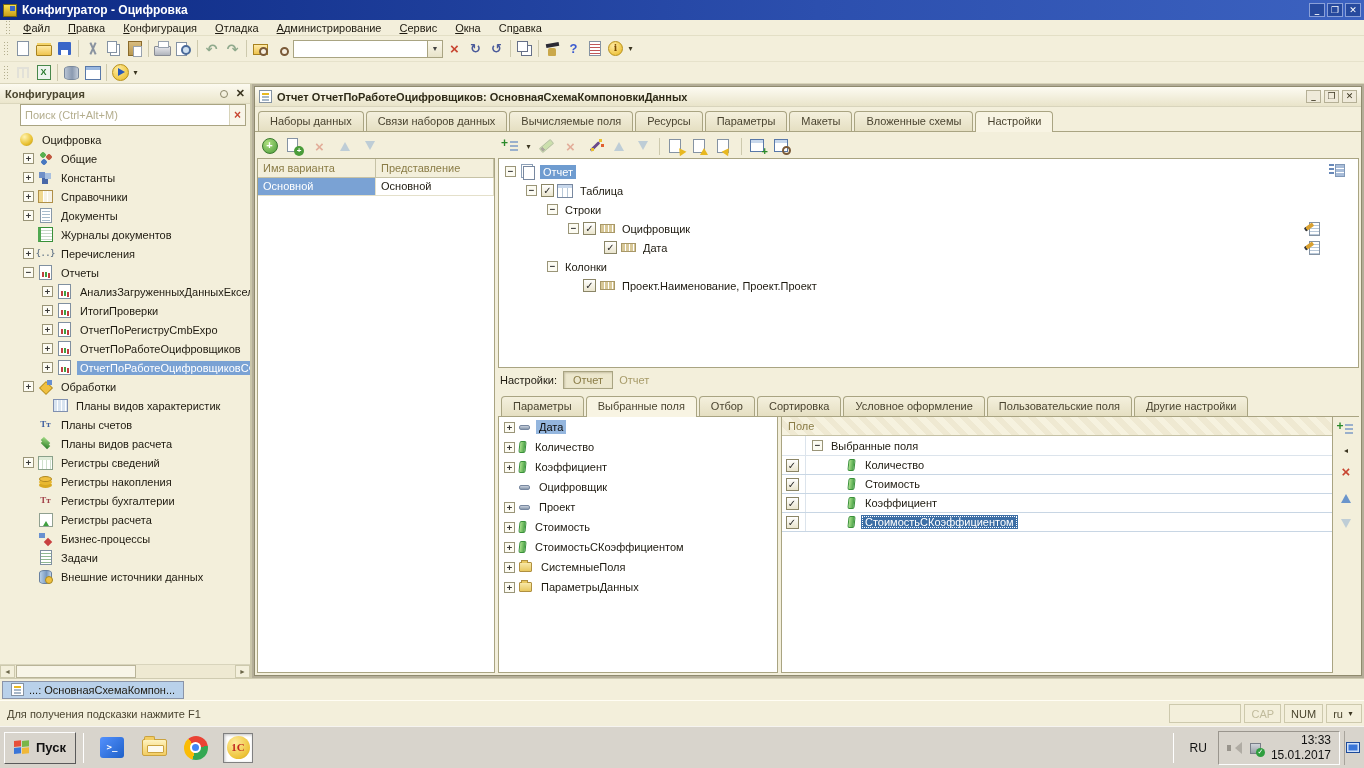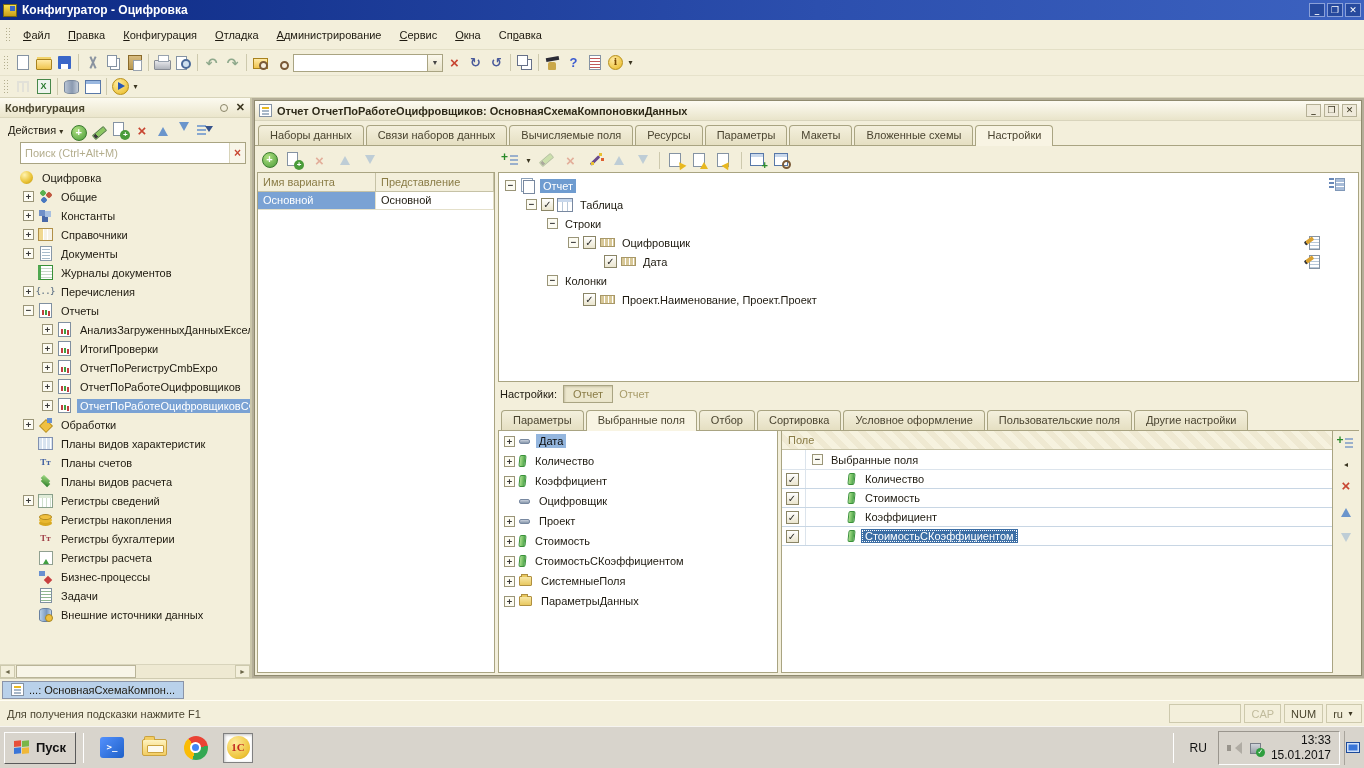--- a/index.html
+++ b/index.html
@@ -9,21 +9,21 @@
        display:flex;flex-direction:column;background:#f3efdb;}
   
   .titlebar{height:20px;flex:none;background:linear-gradient(90deg,#0d2a84,#2c4fae 60%,#3c62c0);
             color:#fff;display:flex;align-items:center;padding:0 3px;font-weight:bold;font-size:12px;}
   .appicon{width:14px;height:13px;margin-right:5px;background:linear-gradient(#f8e050,#caa018);border:1px solid #7a6a10;position:relative;}
   .appicon::after{content:"";position:absolute;right:1px;top:1px;width:5px;height:5px;background:#3a66c8;}
   .winbtns{margin-left:auto;display:flex;gap:2px;}
   .wbtn{width:16px;height:14px;border:1px solid #8aa0d8;background:#274a9e;color:#fff;
         font:bold 9px/12px "DejaVu Sans",sans-serif;text-align:center;}
   
-  .menubar{height:30px;flex:none;display:flex;align-items:center;background:#f3efdb;border-bottom:1px solid #e3dfc6;padding-left:4px;}
+  .menubar{height:16px;flex:none;display:flex;align-items:center;background:#f3efdb;border-bottom:1px solid #e3dfc6;padding-left:4px;}
   .grip{width:5px;height:16px;flex:none;margin:0 4px 0 1px;
         background:radial-gradient(circle,#b3ae8e 0.8px,transparent 1px) 0 0/3px 3px;}
   .menu-item{padding:3px 9px;cursor:default;}
   .menu-item u{text-decoration:underline;}
   
   .toolbar{flex:none;display:flex;align-items:center;background:#f3efdb;padding:0 2px;}
   .tb1{height:26px;border-bottom:1px solid #e6e2cb;}
   .tb2{height:22px;border-bottom:1px solid #d8d4ba;}
   .sep{width:1px;height:17px;background:#cdc9ad;margin:0 3px;flex:none;}
   .ic{position:relative;width:21px;height:19px;flex:none;display:inline-flex;align-items:center;justify-content:center;font-size:11px;}
@@ -301,24 +301,20 @@
     </div>
 
   <div class="workspace">
 
     <div class="sidebar">
       <div class="sb-head">
         <span>Конфигурация</span>
         <span class="pin"></span>
         <span class="xsmall">✕</span>
       </div>
-      <div class="sb-actions">
-        <span class="actions-lbl"><span>Действия</span> <span class="caret">▾</span></span>
-        <span id="sb-action-icons"><span class="ic i-add"></span><span class="ic i-edit"></span><span class="ic i-add-copy"></span><span class="ic i-delete"></span><span class="ic i-move-up"></span><span class="ic i-move-down"></span><span class="ic i-sort"></span></span>
-      </div>
       <div class="sb-search">
         <input class="sin" placeholder="Поиск (Ctrl+Alt+M)" style="">
         <span class="sx">×</span>
       </div>
       <div class="sb-tree" id="config-tree">
           <div class="trow" style="padding-left: 4px;">
             <span class="expsp"></span>
             <span class="si si-configuration-root"></span>
             <span class="tlabel">Оцифровка</span>
           </div>
@@ -380,21 +376,21 @@
           <div class="trow" style="padding-left: 42px;">
             <span class="exp">+</span>
             <span class="si si-report"></span>
             <span class="tlabel sel">ОтчетПоРаботеОцифровщиковСФИ</span>
           </div>
           <div class="trow" style="padding-left: 23px;">
             <span class="exp">+</span>
             <span class="si si-data-processors"></span>
             <span class="tlabel">Обработки</span>
           </div>
-          <div class="trow" style="padding-left: 23px;">
+          <div class="trow" style="padding-left: 38px;">
             <span class="expsp"></span>
             <span class="si si-char-kinds"></span>
             <span class="tlabel">Планы видов характеристик</span>
           </div>
           <div class="trow" style="padding-left: 23px;">
             <span class="expsp"></span>
             <span class="si si-chart-accounts"></span>
             <span class="tlabel">Планы счетов</span>
           </div>
           <div class="trow" style="padding-left: 23px; align-items: center;">

